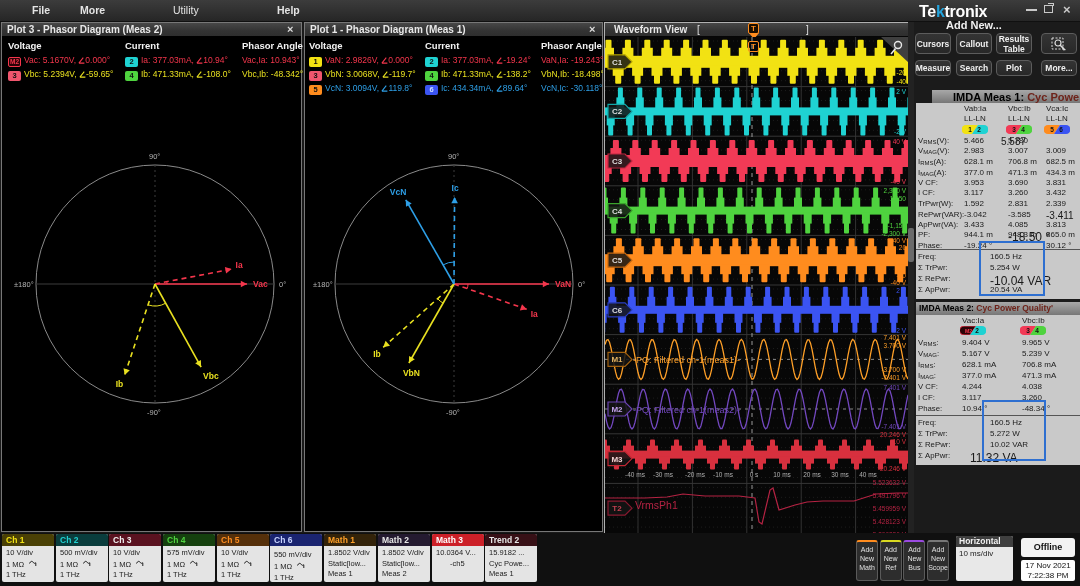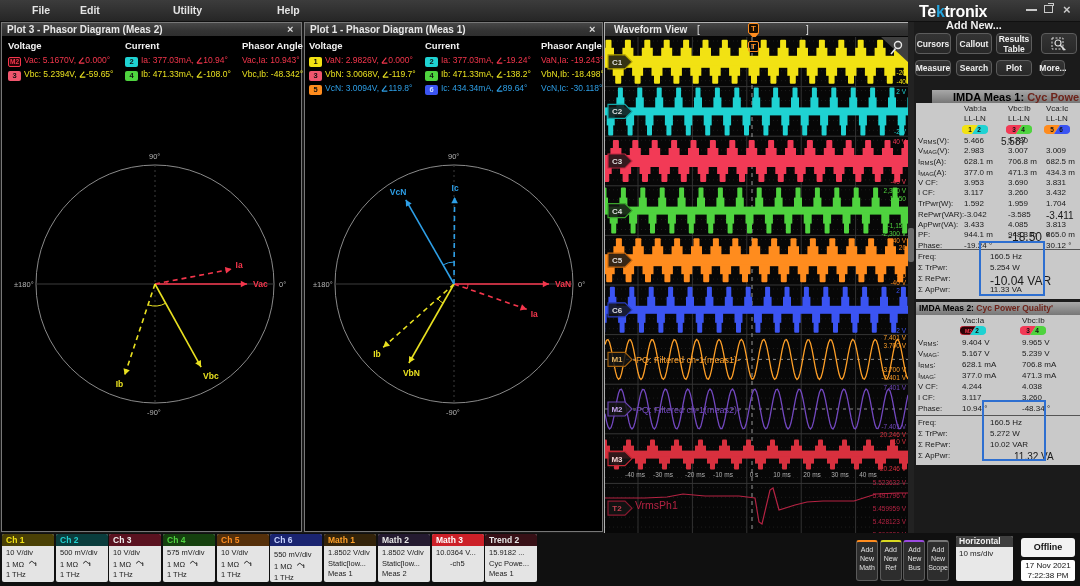--- a/index.html
+++ b/index.html
@@ -2,22 +2,22 @@
 <html><head><meta charset="utf-8"><style>
 *{margin:0;padding:0;box-sizing:border-box}
 body{width:1080px;height:586px;background:#1a1a1a;font-family:"Liberation Sans",sans-serif;overflow:hidden;position:relative}
 .abs{position:absolute}
 .tb{background:linear-gradient(#474747,#333 60%,#2e2e2e);color:#e8e8e8;font-size:10px;font-weight:bold}
 .badge{display:inline-block;width:13px;height:10px;border-radius:2px;font-size:7.5px;font-weight:bold;color:#101010;text-align:center;line-height:10px;vertical-align:-1px;margin-right:3px}
 .btn{position:absolute;background:linear-gradient(#343434,#282828);border:1px solid #5c5c5c;border-radius:4px;color:#f0f0f0;font-weight:bold;font-size:8.5px;display:flex;align-items:center;justify-content:center;text-align:center;line-height:10px}
 </style></head><body>
 <div class="abs" style="left:0;top:0;width:1080px;height:22px;background:linear-gradient(#3c3c3c,#262626);border-bottom:1px solid #101010"></div>
 <div class="abs" style="left:32px;top:4px;font-size:10.5px;font-weight:bold;color:#e4e4e4">File</div>
-<div class="abs" style="left:80px;top:4px;font-size:10.5px;font-weight:bold;color:#e4e4e4">Edit</div>
-<div class="abs" style="left:173px;top:4px;font-size:10.5px;font-weight:bold;color:#e4e4e4">Utility</div>
+<div class="abs" style="left:80px;top:4px;font-size:10.5px;font-weight:bold;color:#e4e4e4">More</div>
+<div class="abs" style="left:173px;top:4px;font-size:10.5px;font-weight:normal;color:#e4e4e4">Utility</div>
 <div class="abs" style="left:277px;top:4px;font-size:10.5px;font-weight:bold;color:#e4e4e4">Help</div>
 <div class="abs" style="left:919px;top:3px;font-size:16px;font-weight:bold;color:#fff;letter-spacing:-0.3px">Te<span style="color:#22a3dc">k</span>tronix</div>
 <div class="abs" style="left:1026px;top:9px;width:11px;height:2px;background:#c9c9c9"></div>
 <div class="abs" style="left:1044px;top:5px;width:9px;height:8px;border:1.5px solid #c9c9c9"></div>
 <div class="abs" style="left:1048px;top:3px;width:6px;height:3px;border-top:1.5px solid #c9c9c9;border-right:1.5px solid #c9c9c9"></div>
 <div class="abs" style="left:1063px;top:2px;font-size:13px;color:#c9c9c9;font-weight:bold">×</div>
 <div class="abs" style="left:1px;top:22px;width:301px;height:510px;background:#000;border:1px solid #777"></div>
 <div class="abs tb" style="left:2px;top:23px;width:299px;height:13px;padding:1px 0 0 5px">Plot 3 - Phasor Diagram (Meas 2)</div>
 <div class="abs" style="left:287px;top:23px;font-size:11px;color:#ddd;font-weight:bold">×</div>
 <div class="abs" style="left:304px;top:22px;width:299px;height:510px;background:#000;border:1px solid #777"></div>
@@ -725,21 +725,21 @@
     <svg width="16" height="14" viewBox="0 0 16 14">
       <rect x="1" y="1" width="11" height="11" fill="none" stroke="#ddd" stroke-dasharray="2,1.5"></rect>
       <circle cx="7" cy="6" r="3" stroke="#ddd" fill="none" stroke-width="1.2"></circle>
       <line x1="9" y1="8" x2="12" y2="11" stroke="#ddd" stroke-width="1.5"></line>
       <polygon points="11,9 15,13 12.4,13.4" fill="#ddd"></polygon>
     </svg>
   </div>
 <div class="btn" style="left:915px;top:60px;width:36px;height:16px">Measure</div>
 <div class="btn" style="left:956px;top:60px;width:36px;height:16px">Search</div>
 <div class="btn" style="left:996px;top:60px;width:36px;height:16px">Plot</div>
-<div class="btn" style="left:1041px;top:60px;width:24px;height:16px">More...</div>
+<div class="btn" style="left:1041px;top:60px;width:36px;height:16px">More...</div>
 <div class="abs" style="left:932px;top:90px;width:164px;height:13px;background:linear-gradient(#a8a8a8,#777);font-size:11px;font-weight:bold;color:#000;padding:1px 0 0 21px">IMDA Meas 1:<span style="color:#6e231a;font-weight:bold"> Cyc Power Quality'</span></div>
 <div class="abs" style="left:916px;top:103px;width:164px;height:196px;background:#c9c9c9"></div>
 <div class="abs" style="left:964px;top:104px;font-size:8px;color:#1a1a1a">Vab:Ia</div>
 <div class="abs" style="left:1008px;top:104px;font-size:8px;color:#1a1a1a">Vbc:Ib</div>
 <div class="abs" style="left:1046px;top:104px;font-size:8px;color:#1a1a1a">Vca:Ic</div>
 <div class="abs" style="left:964px;top:114px;font-size:8px;color:#1a1a1a">LL-LN</div>
 <div class="abs" style="left:1008px;top:114px;font-size:8px;color:#1a1a1a">LL-LN</div>
 <div class="abs" style="left:1046px;top:114px;font-size:8px;color:#1a1a1a">LL-LN</div>
 <svg class="abs" style="left:962px;top:125px" width="26" height="9" viewBox="0 0 26 9">
     <path d="M4 0 H16 L10 9 H4 A4.5 4.5 0 0 1 4 0" fill="#f2e213"></path>
@@ -778,22 +778,22 @@
 <div class="abs" style="left:918px;top:178px;font-size:7.8px;color:#1a1a1a">V CF:</div>
 <div class="abs" style="left:964px;top:178px;font-size:8px;color:#1a1a1a">3.953</div>
 <div class="abs" style="left:1008px;top:178px;font-size:8px;color:#1a1a1a">3.690</div>
 <div class="abs" style="left:1046px;top:178px;font-size:8px;color:#1a1a1a">3.831</div>
 <div class="abs" style="left:918px;top:188px;font-size:7.8px;color:#1a1a1a">I CF:</div>
 <div class="abs" style="left:964px;top:188px;font-size:8px;color:#1a1a1a">3.117</div>
 <div class="abs" style="left:1008px;top:188px;font-size:8px;color:#1a1a1a">3.260</div>
 <div class="abs" style="left:1046px;top:188px;font-size:8px;color:#1a1a1a">3.432</div>
 <div class="abs" style="left:918px;top:199px;font-size:7.8px;color:#1a1a1a">TrPwr(W):</div>
 <div class="abs" style="left:964px;top:199px;font-size:8px;color:#1a1a1a">1.592</div>
-<div class="abs" style="left:1008px;top:199px;font-size:8px;color:#1a1a1a">1.959</div>
-<div class="abs" style="left:1046px;top:199px;font-size:8px;color:#1a1a1a">1.704</div>
+<div class="abs" style="left:1008px;top:199px;font-size:8px;color:#1a1a1a">2.831</div>
+<div class="abs" style="left:1046px;top:199px;font-size:8px;color:#1a1a1a">2.339</div>
 <div class="abs" style="left:918px;top:210px;font-size:7.8px;color:#1a1a1a">RePwr(VAR):</div>
 <div class="abs" style="left:964px;top:210px;font-size:8px;color:#1a1a1a">-3.042</div>
 <div class="abs" style="left:1008px;top:210px;font-size:8px;color:#1a1a1a">-3.585</div>
 <div class="abs" style="left:1046px;top:210px;font-size:10px;color:#1a1a1a">-3.411</div>
 <div class="abs" style="left:918px;top:220px;font-size:7.8px;color:#1a1a1a">ApPwr(VA):</div>
 <div class="abs" style="left:964px;top:220px;font-size:8px;color:#1a1a1a">3.433</div>
 <div class="abs" style="left:1008px;top:220px;font-size:8px;color:#1a1a1a">4.085</div>
 <div class="abs" style="left:1046px;top:220px;font-size:8px;color:#1a1a1a">3.813</div>
 <div class="abs" style="left:918px;top:230px;font-size:7.8px;color:#1a1a1a">PF:</div>
 <div class="abs" style="left:964px;top:230px;font-size:8px;color:#1a1a1a">944.1 m</div>
@@ -804,21 +804,21 @@
 <div class="abs" style="left:1008px;top:230px;font-size:12px;color:#1a1a1a">-18.50 °</div>
 <div class="abs" style="left:1046px;top:241px;font-size:8px;color:#1a1a1a">30.12 °</div>
 <div class="abs" style="left:916px;top:249px;width:164px;height:1px;background:#555"></div>
 <div class="abs" style="left:918px;top:252px;font-size:7.8px;color:#1a1a1a">Freq:</div>
 <div class="abs" style="left:990px;top:252px;font-size:8px;color:#1a1a1a">160.5 Hz</div>
 <div class="abs" style="left:918px;top:263px;font-size:7.8px;color:#1a1a1a">Σ TrPwr:</div>
 <div class="abs" style="left:990px;top:263px;font-size:8px;color:#1a1a1a">5.254 W</div>
 <div class="abs" style="left:918px;top:274px;font-size:7.8px;color:#1a1a1a">Σ RePwr:</div>
 <div class="abs" style="left:990px;top:274px;font-size:12px;color:#1a1a1a">-10.04 VAR</div>
 <div class="abs" style="left:918px;top:285px;font-size:7.8px;color:#1a1a1a">Σ ApPwr:</div>
-<div class="abs" style="left:990px;top:285px;font-size:8px;color:#1a1a1a">11.33 VA</div>
+<div class="abs" style="left:990px;top:285px;font-size:8px;color:#1a1a1a">20.54 VA</div>
 <div class="abs" style="left:979px;top:241px;width:66px;height:55px;border:2px solid #2e6fd0"></div>
 <div class="abs" style="left:916px;top:302px;width:164px;height:13px;background:linear-gradient(#a8a8a8,#777);font-size:8.5px;font-weight:bold;color:#000;padding:1px 0 0 3px">IMDA Meas 2:<span style="color:#6e231a;font-weight:bold"> Cyc Power Quality'</span></div>
 <div class="abs" style="left:916px;top:315px;width:164px;height:150px;background:#c9c9c9"></div>
 <div class="abs" style="left:962px;top:316px;font-size:8px;color:#1a1a1a">Vac:Ia</div>
 <div class="abs" style="left:1022px;top:316px;font-size:8px;color:#1a1a1a">Vbc:Ib</div>
 <svg class="abs" style="left:960px;top:326px" width="26" height="9" viewBox="0 0 26 9">
     <path d="M4 0 H16 L10 9 H4 A4.5 4.5 0 0 1 4 0" fill="#2a0307" stroke="#f4364c" stroke-width="1"></path>
     <text x="8.5" y="6.5" fill="#f4364c" font-size="5.2" font-weight="bold" text-anchor="middle">M2</text>
     <path d="M16 0 H22 A4.5 4.5 0 0 1 22 9 H10 Z" fill="#1fd2d2"></path>
     <text x="17" y="7" fill="#111" font-size="6.5" font-weight="bold" text-anchor="middle">2</text>
@@ -851,21 +851,21 @@
 <div class="abs" style="left:962px;top:404px;font-size:8px;color:#1a1a1a">10.94 °</div>
 <div class="abs" style="left:1022px;top:404px;font-size:8px;color:#1a1a1a">-48.34 °</div>
 <div class="abs" style="left:916px;top:414.5px;width:164px;height:1px;background:#555"></div>
 <div class="abs" style="left:918px;top:418px;font-size:7.8px;color:#1a1a1a">Freq:</div>
 <div class="abs" style="left:990px;top:418px;font-size:8px;color:#1a1a1a">160.5 Hz</div>
 <div class="abs" style="left:918px;top:429px;font-size:7.8px;color:#1a1a1a">Σ TrPwr:</div>
 <div class="abs" style="left:990px;top:429px;font-size:8px;color:#1a1a1a">5.272 W</div>
 <div class="abs" style="left:918px;top:440px;font-size:7.8px;color:#1a1a1a">Σ RePwr:</div>
 <div class="abs" style="left:990px;top:440px;font-size:8px;color:#1a1a1a">10.02 VAR</div>
 <div class="abs" style="left:918px;top:451px;font-size:7.8px;color:#1a1a1a">Σ ApPwr:</div>
-<div class="abs" style="left:1014px;top:451px;font-size:10px;color:#1a1a1a">11.32 VA</div>
+<div class="abs" style="left:970px;top:451px;font-size:12px;color:#1a1a1a">11.32 VA</div>
 <div class="abs" style="left:982px;top:400px;width:64px;height:61px;border:2px solid #2e6fd0"></div>
 <div class="abs" style="left:0;top:533px;width:1080px;height:53px;background:#101010"></div>
 <div class="abs" style="left:2px;top:534px;width:52px;height:48px;background:#e4e4e4;border-radius:2px;overflow:hidden">
     <div style="height:12px;background:#4a4005;color:#f2e213;font-size:8.5px;font-weight:bold;padding:1px 0 0 4px">Ch 1</div>
     <div style="font-size:7.5px;color:#222;padding-left:4px;margin-top:1.8px;white-space:nowrap">10 V/div</div>
     <div style="font-size:7.5px;color:#222;padding-left:4px;margin-top:1.8px;white-space:nowrap">1 MΩ <svg style="display:inline-block;vertical-align:0px;margin-left:3px" width="9" height="8" viewBox="0 0 9 8">
         <path d="M0.5 4.5 Q2.2 0.8 4.2 3.4 Q5.4 5 6.8 3.8 L6.8 7" stroke="#222" stroke-width="1" fill="none"></path>
       </svg></div>
     <div style="font-size:7.5px;color:#222;padding-left:4px;margin-top:1.8px;white-space:nowrap">1 THz</div>
   </div>

